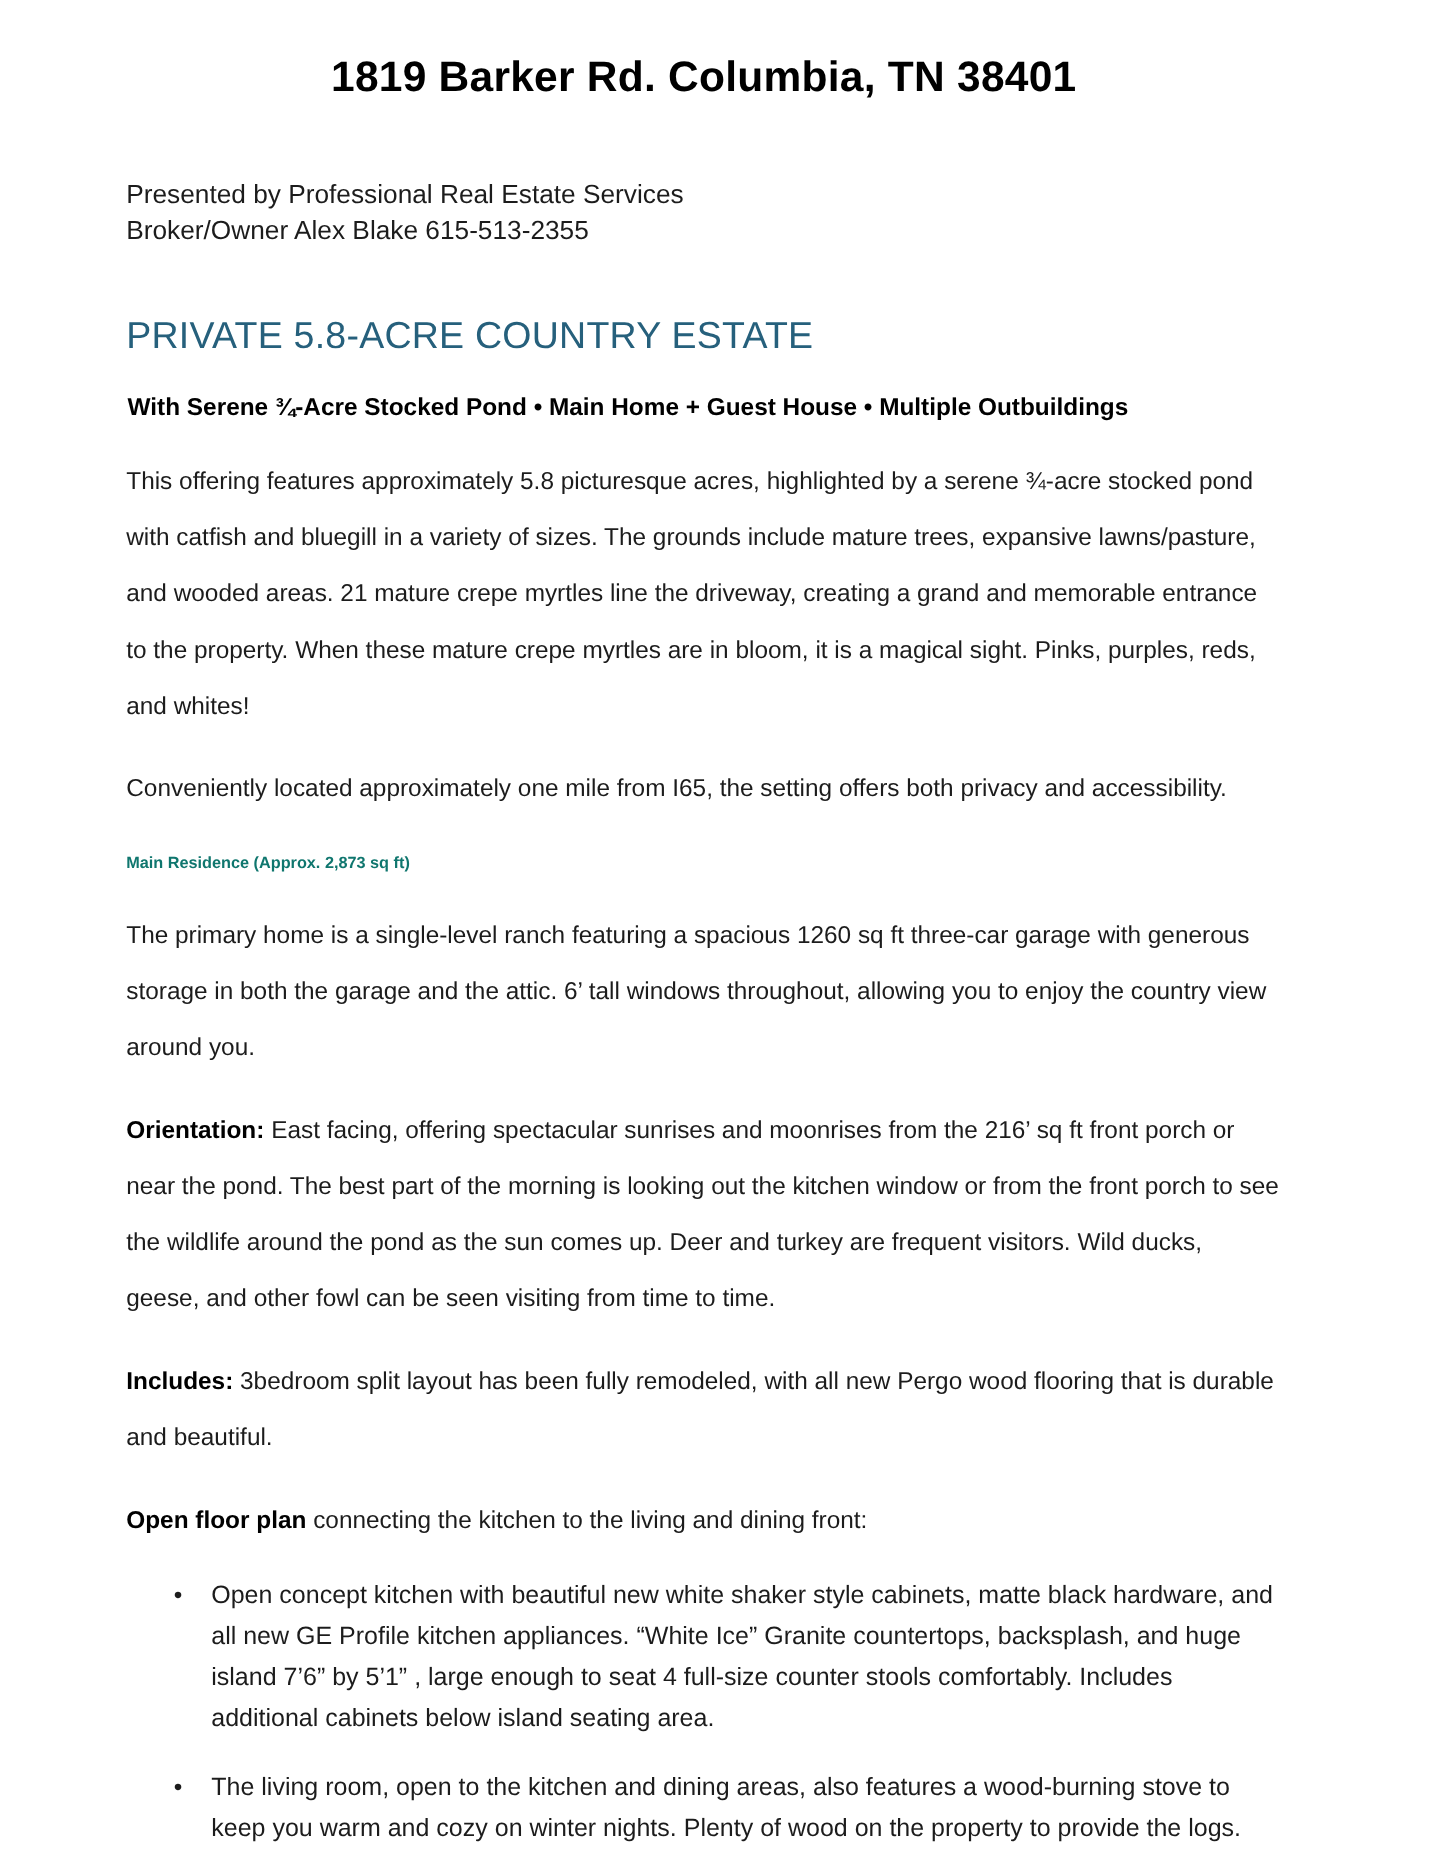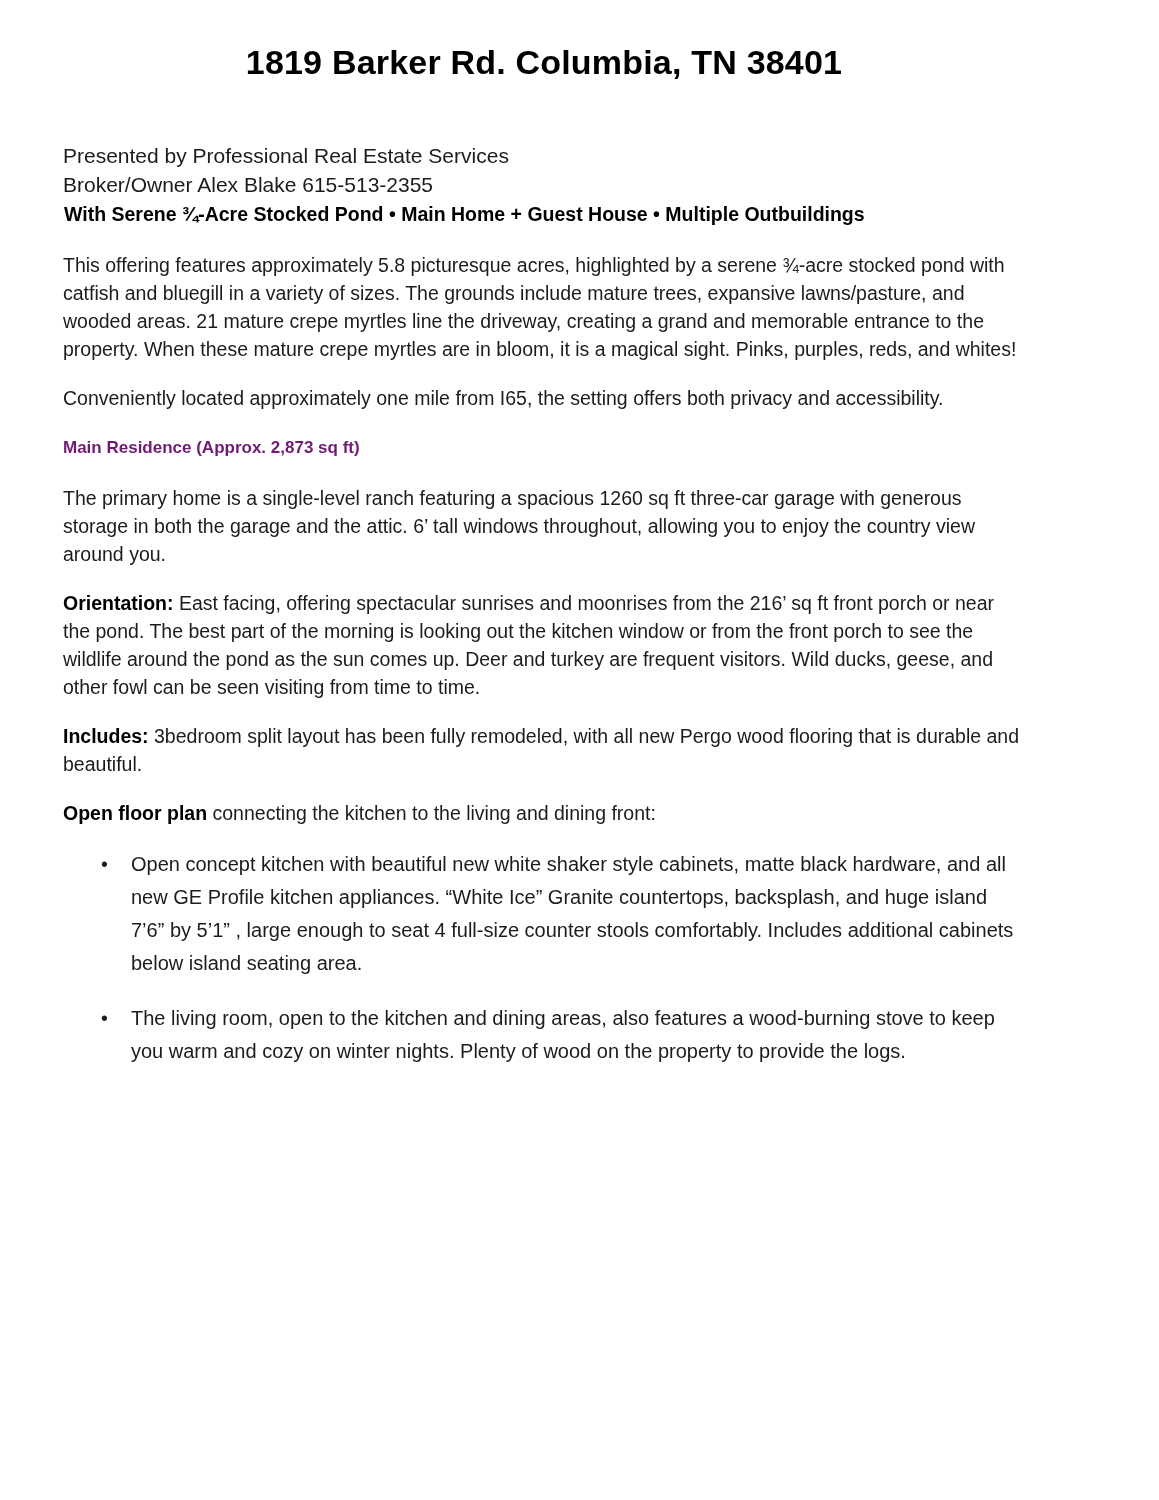--- a/index.html
+++ b/index.html
@@ -12,21 +12,21 @@
     height: 1500px;
     font-family: "Liberation Sans", "DejaVu Sans", sans-serif;
     color: #1c1c1c;
     overflow: hidden;
   }
   .page {
     width: 1159px;
     height: 1080px;
     background: #ffffff;
     box-sizing: border-box;
-    padding: 42px 134px 0 63px;
+    padding: 42px 134px 0 101px;
   }
   .doc-title {
     font-size: 34px;
     font-weight: 700;
     color: #000000;
     text-align: center;
     letter-spacing: 0.2px;
     margin: 0 0 58px 0;
     line-height: 1.2;
   }
@@ -45,33 +45,33 @@
   }
   .subheading {
     font-size: 19.5px;
     font-weight: 700;
     color: #000000;
     margin: 0 0 22px 1px;
     line-height: 30px;
   }
   p.body-para {
     font-size: 19.5px;
-    line-height: 28px;
+    line-height: 45px;
     margin: 0 0 21px 0;
     color: #1c1c1c;
   }
   p.body-para .lead-bold,
   .bold-run {
     font-weight: 700;
     color: #000000;
   }
   .bold-heading {
-    font-size: 17px;
+    font-size: 13px;
     font-weight: 700;
-    color: #701a75;
+    color: #0f766e;
     margin: 0 0 21px 0;
     line-height: 30px;
   }
   ul.bullet-list {
     list-style: none;
     margin: 0;
     padding: 0 0 0 38px;
   }
   ul.bullet-list li {
     position: relative;
@@ -95,20 +95,21 @@
 
 <div class="page">
 
   <h1 class="doc-title">1819 Barker Rd. Columbia, TN 38401</h1>
 
   <div>
     <p class="presenter">Presented by Professional Real Estate Services</p>
     <p class="presenter">Broker/Owner Alex Blake 615-513-2355</p>
   </div>
 
+  <h2 class="section-heading" id="estate-heading" style="color: rgb(38, 96, 124);">PRIVATE 5.8-ACRE COUNTRY ESTATE</h2>
 
   <p class="subheading">With Serene ¾-Acre Stocked Pond • Main Home + Guest House • Multiple Outbuildings</p>
 
   <p class="body-para">This offering features approximately 5.8 picturesque acres, highlighted by a serene ¾-acre stocked pond with catfish and bluegill in a variety of sizes. The grounds include mature trees, expansive lawns/pasture, and wooded areas. 21 mature crepe myrtles line the driveway, creating a grand and memorable entrance to the property. When these mature crepe myrtles are in bloom, it is a magical sight. Pinks, purples, reds, and whites!</p>
 
   <p class="body-para">Conveniently located approximately one mile from I65, the setting offers both privacy and accessibility.</p>
 
   <p class="bold-heading">Main Residence (Approx. 2,873 sq ft)</p>
 
   <p class="body-para">The primary home is a single-level ranch featuring a spacious 1260 sq ft three-car garage with generous storage in both the garage and the attic. 6’ tall windows throughout, allowing you to enjoy the country view around you.</p>

